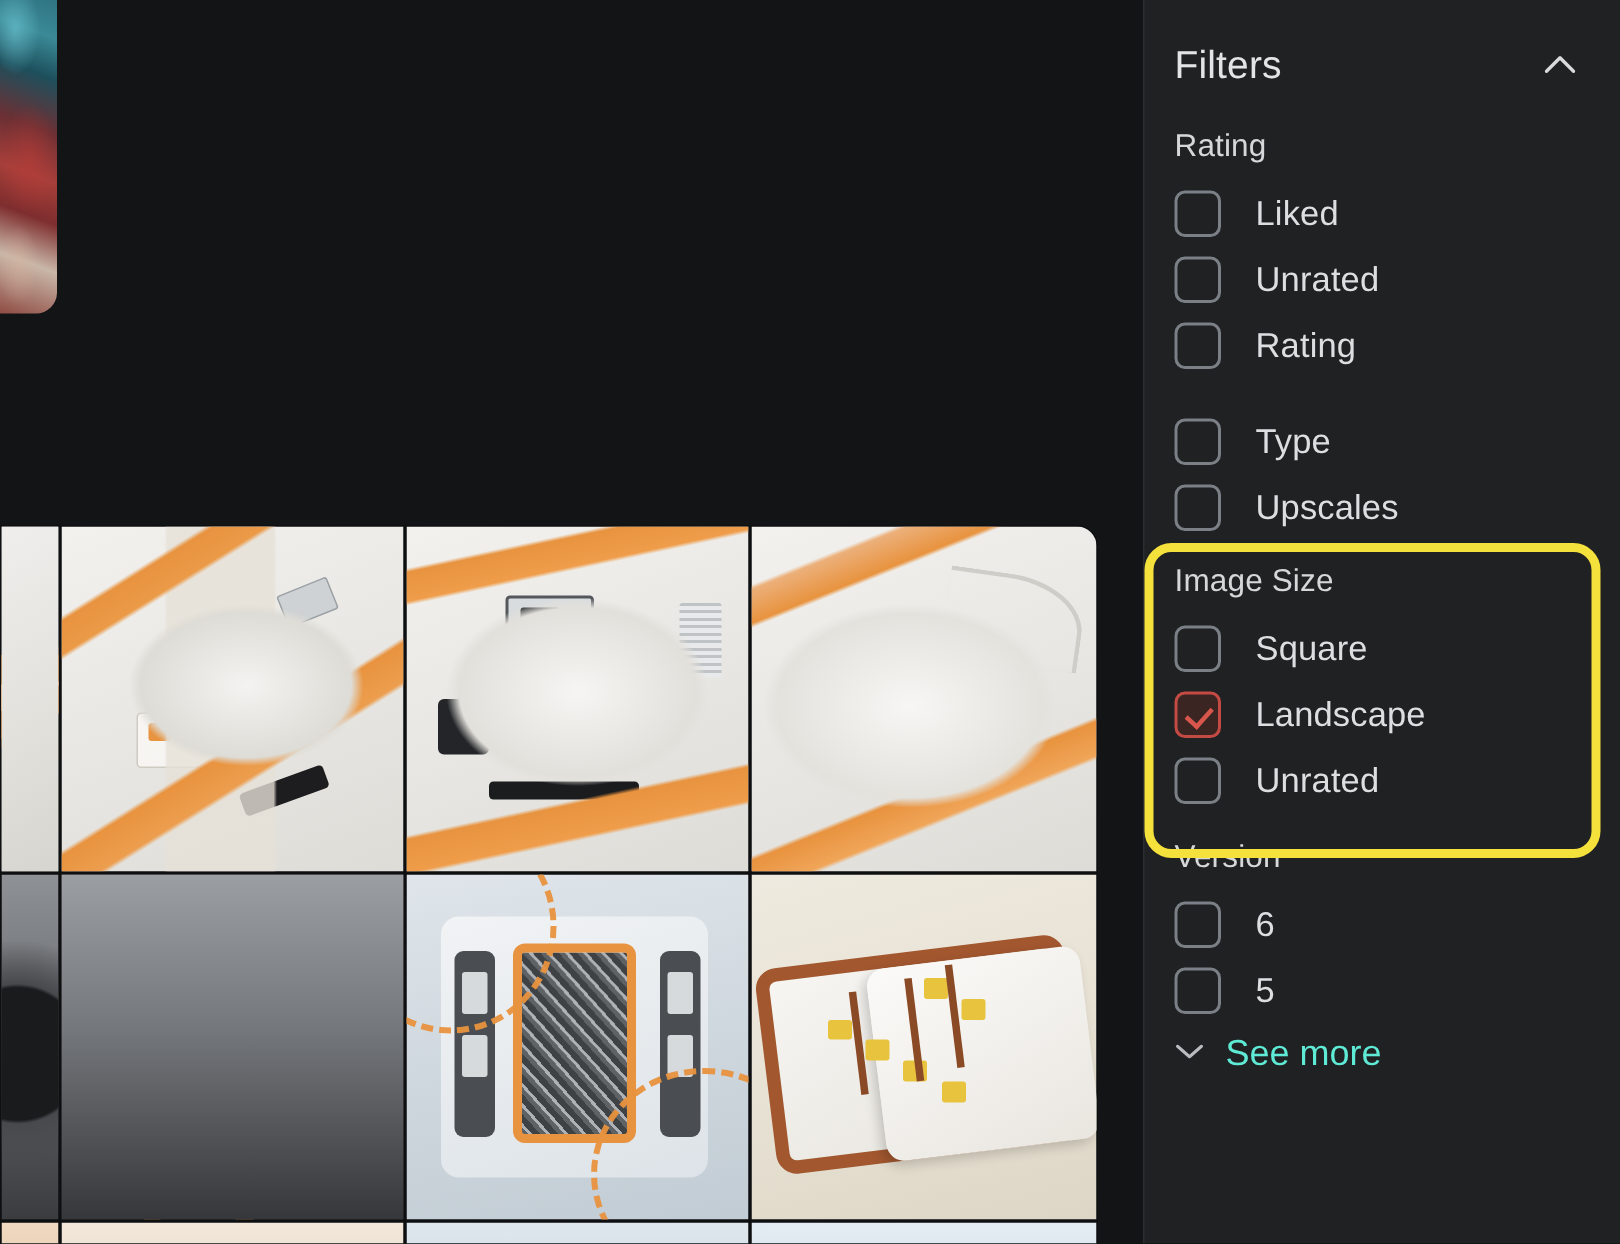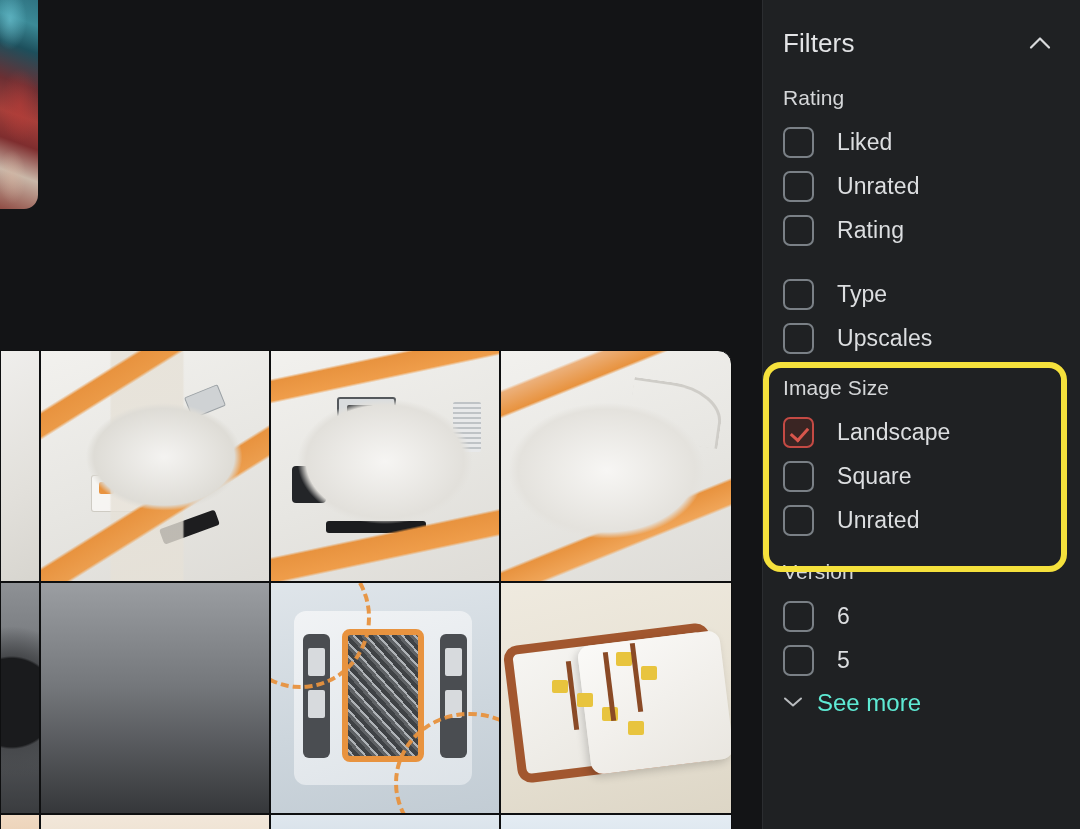--- a/index.html
+++ b/index.html
@@ -670,27 +670,27 @@
         <div class="opt">
           <span class="box"></span>
           <span class="opt-label">Upscales</span>
         </div>
       </div>
 
       <div class="hl-wrap">
         <div class="hl-ring"></div>
         <div class="section" style="margin-top:0">
           <div class="sec-title">Image Size</div>
+          <div class="opt">
+            <span class="box"></span>
+            <span class="opt-label">Square</span>
+          </div>
           <div class="opt checked">
             <span class="box"></span>
             <span class="opt-label">Landscape</span>
-          </div>
-          <div class="opt">
-            <span class="box"></span>
-            <span class="opt-label">Square</span>
           </div>
           <div class="opt">
             <span class="box"></span>
             <span class="opt-label">Unrated</span>
           </div>
         </div>
       </div>
 
       <div class="section" style="margin-top:18px">
         <div class="sec-title">Version</div>

